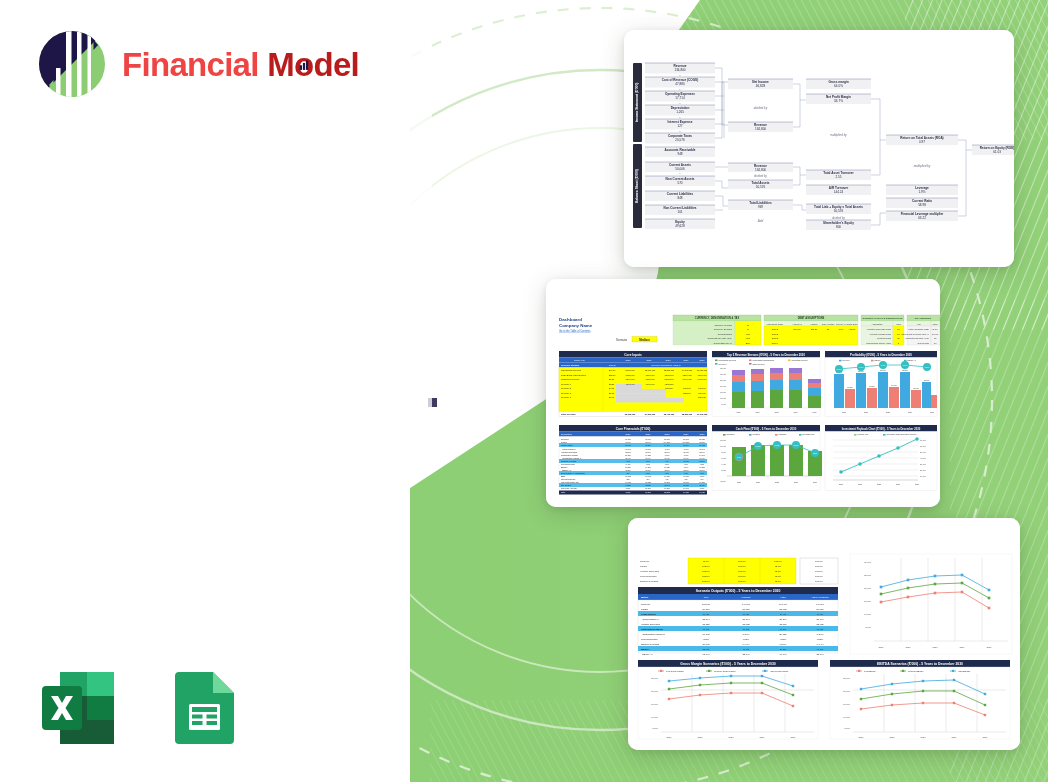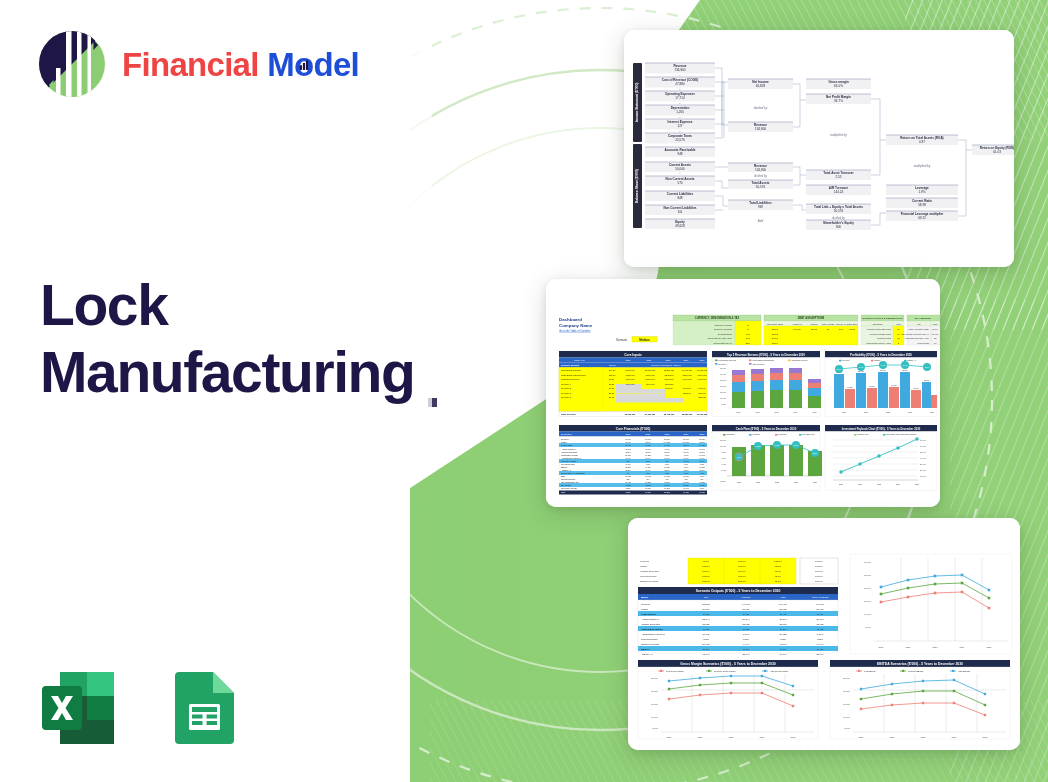--- a/index.html
+++ b/index.html
@@ -29,21 +29,21 @@
   }
   .brand-mark { width: 72px; height: 72px; display: block; }
   .brand-text {
     font-size: 33px;
     font-weight: 700;
     letter-spacing: -0.7px;
     white-space: nowrap;
     line-height: 1;
   }
   .brand-text .w1 { color: #ef4444; }
-  .brand-text .w2 { color: #1d4ed8; }
+  .brand-text .w2 { color: #b91c1c; }
   .brand-o { position: relative; display: inline-block; }
   .brand-o svg { position: absolute; left: 50%; top: 50%; transform: translate(-50%,-48%); width: 15px; height: 15px; }
 
   .headline {
     position: absolute;
     left: 40px; top: 272px;
     width: 404px;
     color: #1e1646;
     font-size: 57px;
     font-weight: 700;
@@ -151,21 +151,20 @@
     </svg>
     <div class="brand-text">
       <span class="w1">Financial</span><span>&nbsp;</span><span class="w2"><span>M</span><span class="brand-o">o<svg viewBox="0 0 16 16">
               <rect x="3.5" y="9" width="2.4" height="5" fill="#1E1646"></rect>
               <rect x="6.8" y="6.5" width="2.4" height="7.5" fill="#1E1646"></rect>
               <rect x="10.1" y="4" width="2.4" height="10" fill="#1E1646"></rect>
             </svg></span><span>del</span></span>
     </div>
   </div>
 
-  <h1 class="headline">Lock Manufacturing</h1>
 
   <div class="app-icons">
 
     <svg class="app-icon" viewBox="0 0 88 88">
       <rect x="26" y="8" width="54" height="72" rx="4" fill="#1D7044"></rect>
       <rect x="26" y="8" width="54" height="24" fill="#33C481"></rect>
       <rect x="53" y="8" width="27" height="24" fill="#36D88D" opacity="0"></rect>
       <rect x="26" y="32" width="54" height="24" fill="#107C41"></rect>
       <rect x="26" y="8" width="27" height="24" fill="#21A366"></rect>
       <rect x="26" y="32" width="27" height="24" fill="#185C37"></rect>

